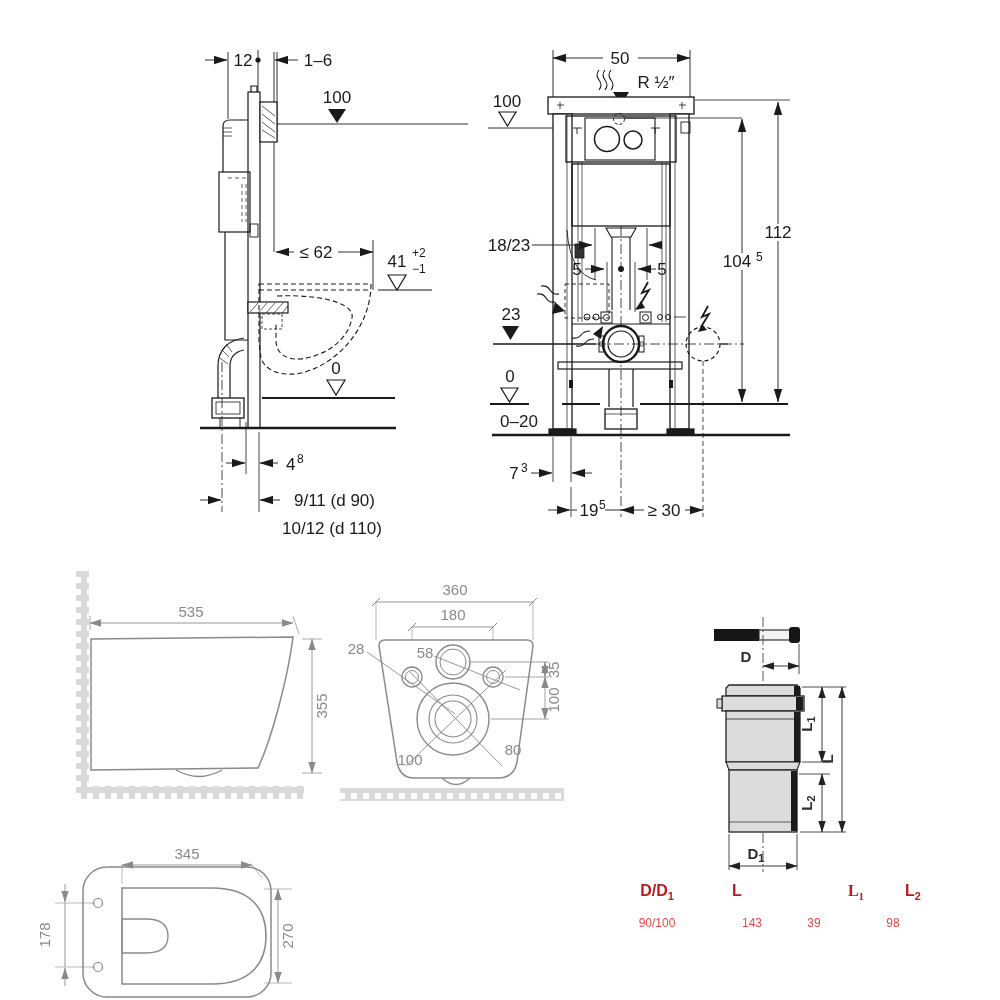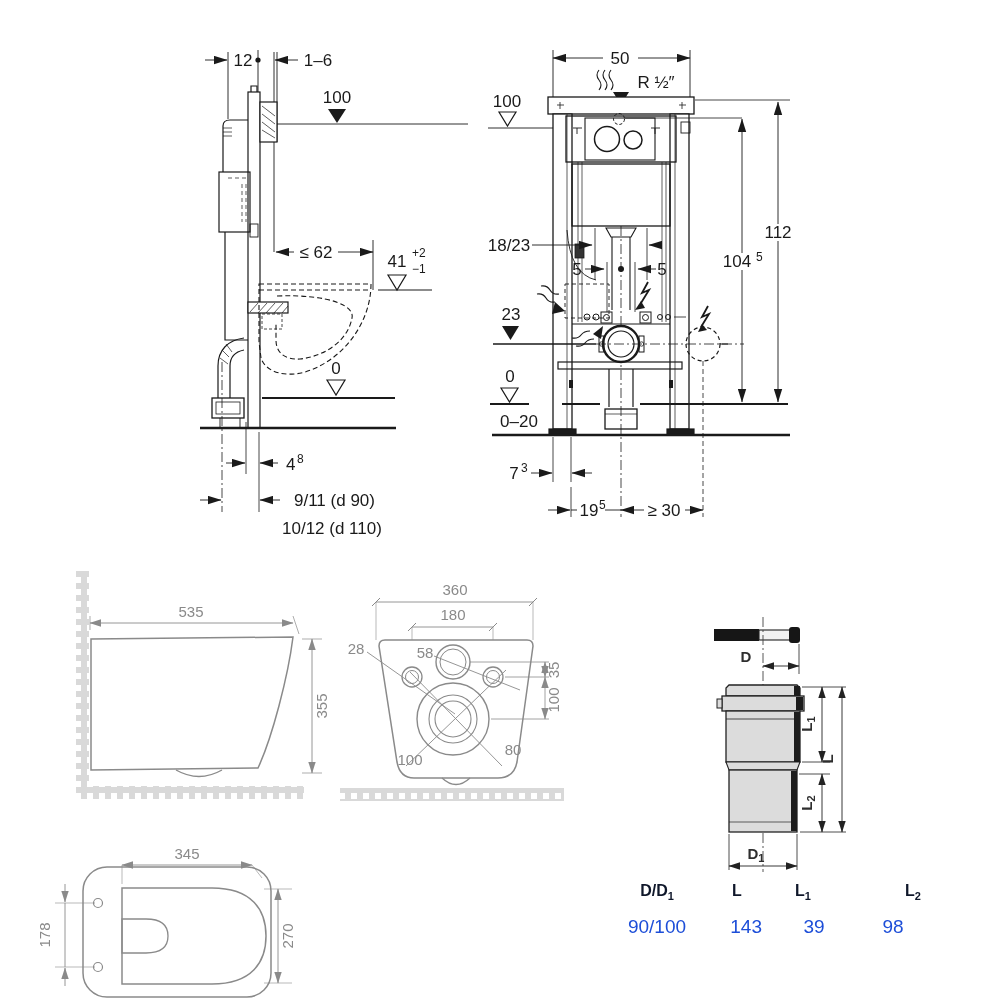--- a/index.html
+++ b/index.html
@@ -5,22 +5,22 @@
   html,body{margin:0;padding:0;background:#fff;}
   .canvas{position:relative;width:1000px;height:1000px;background:#fff;overflow:hidden;
           font-family:"Liberation Sans",sans-serif;margin-top:22px;}
   svg{position:absolute;left:0;top:0;}
   svg text{font-family:"Liberation Sans",sans-serif;fill:#1a1a1a;}
   .t17{font-size:17px;}
   .t12{font-size:12px;}
   .g15{font-size:15px;fill:#8a8a8a;}
   .p15{font-size:15px;fill:#2e2e2e;font-weight:bold;}
   .p11{font-size:11px;fill:#2e2e2e;font-weight:bold;}
-  .tbl-h{position:absolute;font-size:16px;font-weight:bold;color:#0f172a;text-align:center;}
-  .tbl-v{position:absolute;font-size:19px;color:#1d4ed8;text-align:center;}
+  .tbl-h{position:absolute;font-size:16px;font-weight:bold;color:#b91c1c;text-align:center;}
+  .tbl-v{position:absolute;font-size:12px;color:#ef4444;text-align:center;}
   .tbl-h sub,.p11{font-size:11px;}
 </style>
 </head>
 <body>
 
 <div class="canvas">
 <svg width="1000" height="1000" viewBox="0 0 1000 1000">
   <defs>
     <marker id="mb" orient="auto-start-reverse" markerUnits="userSpaceOnUse" markerWidth="14" markerHeight="9" refX="12.5" refY="4" viewBox="0 0 13 8">
       <path d="M0,0 L13,4 L0,8 Z" fill="#1a1a1a"></path>
@@ -405,20 +405,20 @@
     <text transform="rotate(-90 812,702)" x="812" y="702" text-anchor="middle"><tspan class="p15">L</tspan><tspan class="p11" dy="3">1</tspan></text>
     <text transform="rotate(-90 833,737)" x="833" y="737" text-anchor="middle" class="p15">L</text>
     <text transform="rotate(-90 812,781)" x="812" y="781" text-anchor="middle"><tspan class="p15">L</tspan><tspan class="p11" dy="3">2</tspan></text>
     <text x="756" y="837" text-anchor="middle"><tspan class="p15">D</tspan><tspan class="p11" dy="3">1</tspan></text>
   </g>
 </svg>
 
   <div>
     <span class="tbl-h" style="left:612px;top:860px;width:90px;"><span>D/D</span><sub>1</sub></span>
     <span class="tbl-h" style="left:712px;top:860px;width:50px;"><span>L</span></span>
-    <span class="tbl-h" style="left:778px;top:860px;width:50px;"><span>L</span><sub>1</sub></span>
+    <span class="tbl-h" style="left:831px;top:860px;width:50px;font-family:Liberation Serif, serif;"><span>L</span><sub>1</sub></span>
     <span class="tbl-h" style="left:888px;top:860px;width:50px;"><span>L</span><sub>2</sub></span>
     <span class="tbl-v" style="left:612px;top:894px;width:90px;">90/100</span>
     <span class="tbl-v" style="left:712px;top:894px;width:50px;text-align:right;">143</span>
     <span class="tbl-v" style="left:789px;top:894px;width:50px;">39</span>
     <span class="tbl-v" style="left:868px;top:894px;width:50px;">98</span>
   </div>
 </div>
 
 </body></html>

